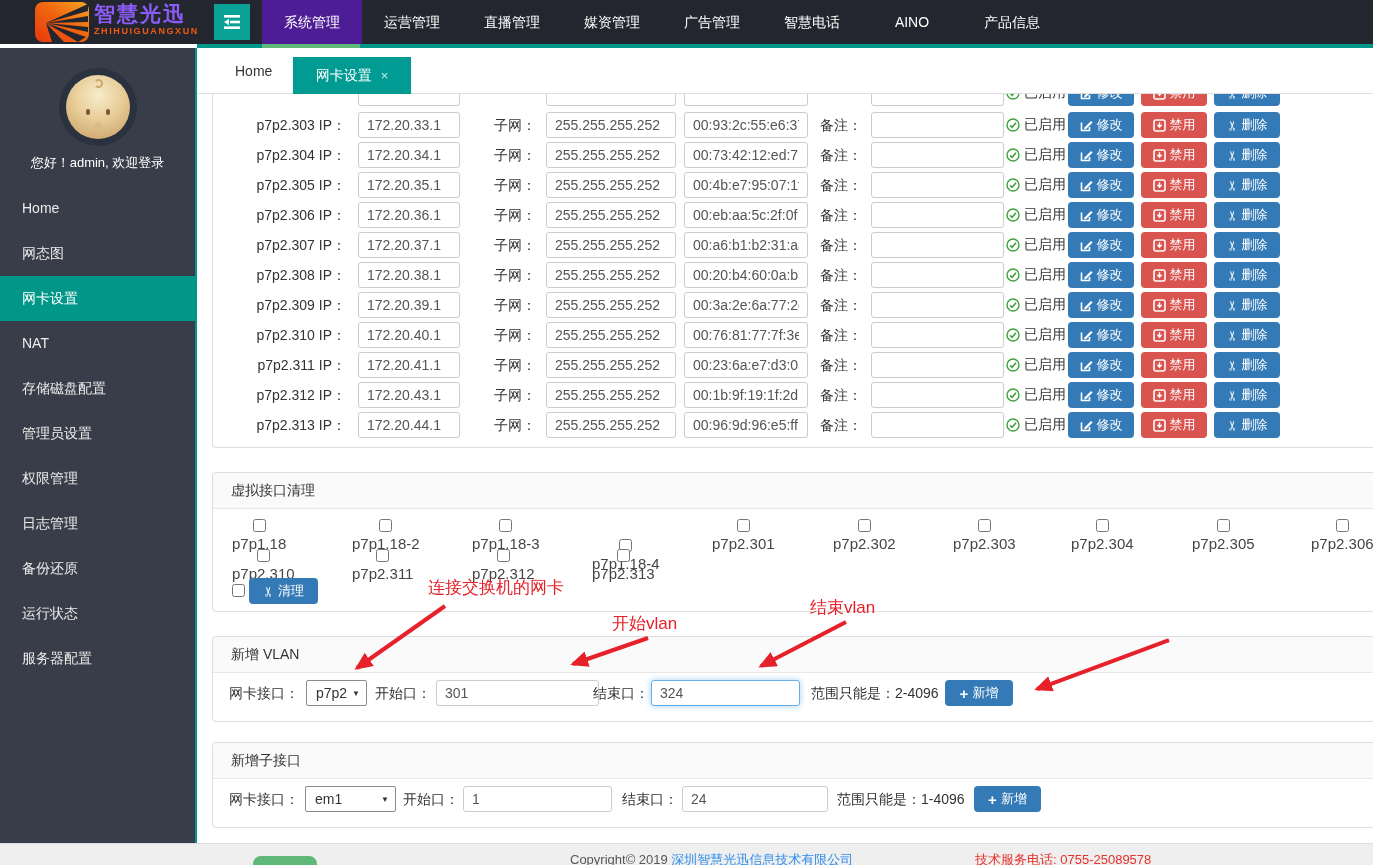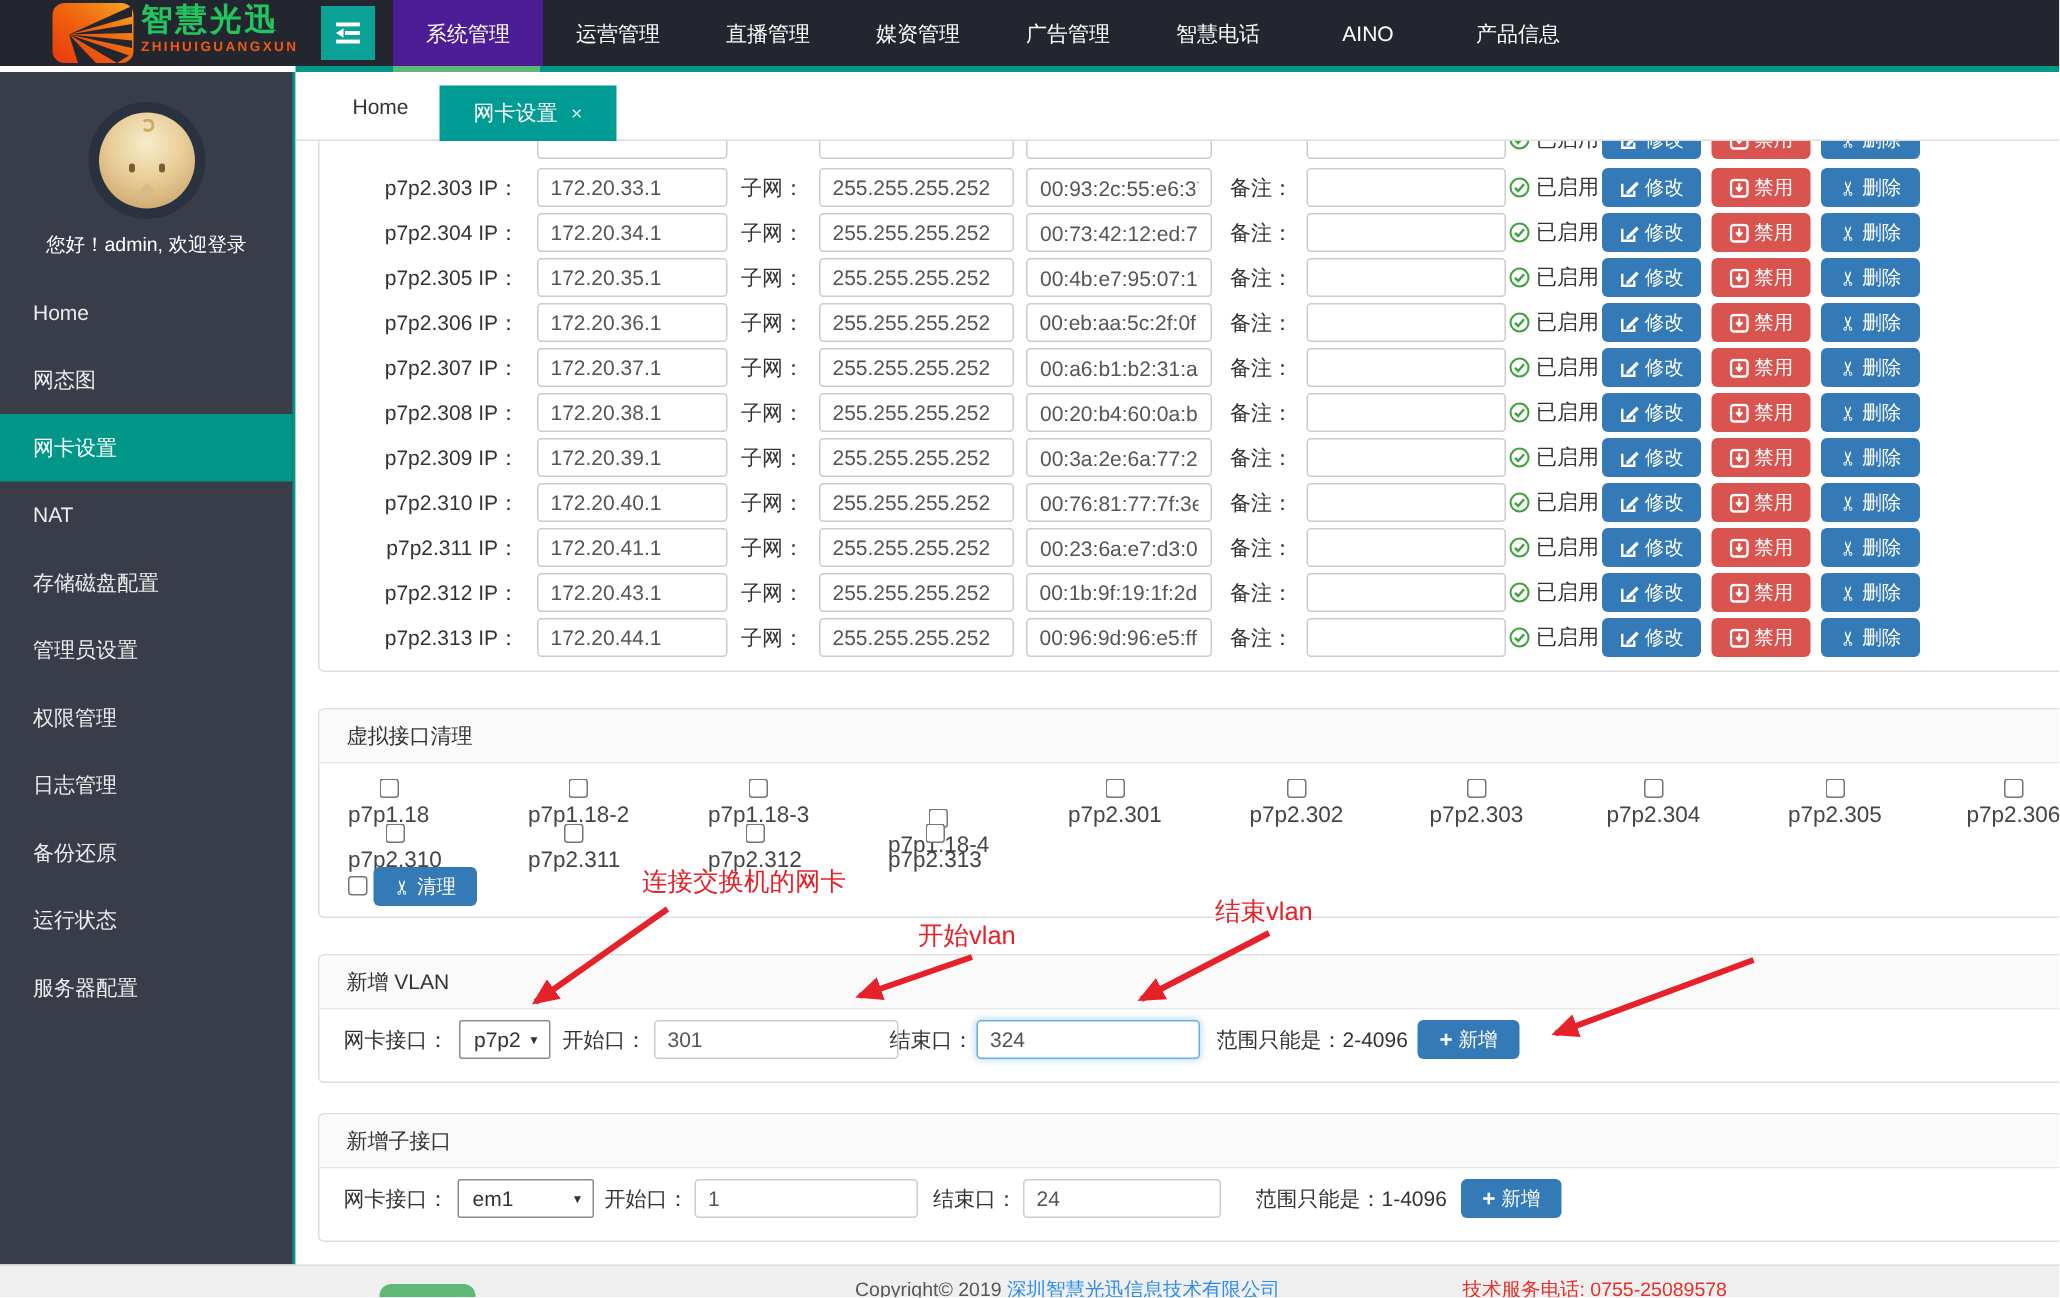--- a/index.html
+++ b/index.html
@@ -4,21 +4,21 @@
 <style>
   * { margin:0; padding:0; box-sizing:border-box; font-family:"Liberation Sans","DejaVu Sans",sans-serif; }
   html,body { width:1373px; height:865px; overflow:hidden; background:#fff; }
   .stage { position:relative; width:1373px; height:865px; overflow:hidden; background:#fff; }
 
   
   .topbar { position:absolute; left:0; top:0; width:1373px; height:44px; background:#23262E; }
   .logo-area { position:absolute; left:0; top:0; width:197px; height:44px; display:flex; align-items:center; }
   .logo-badge { position:absolute; left:34px; top:1px; }
   .logo-text { position:absolute; left:94px; top:2px; }
-  .logo-title { font-size:21px; font-weight:700; color:#22c55e; letter-spacing:2px; line-height:24px; white-space:nowrap; }
+  .logo-title { font-size:21px; font-weight:700; color:#8b5cf6; letter-spacing:2px; line-height:24px; white-space:nowrap; }
   .logo-sub { font-size:9px; font-weight:700; color:#F05A10; letter-spacing:1.6px; line-height:10px; white-space:nowrap; }
   .collapse-btn { position:absolute; left:214px; top:4px; width:36px; height:36px; background:#0AA196; border:none; cursor:pointer; display:flex; align-items:center; justify-content:center; }
   .topnav { position:absolute; left:262px; top:0; height:44px; display:flex; }
   .topnav .nav-item { width:100px; height:44px; line-height:44px; text-align:center; color:#fff; font-size:14px; cursor:pointer; white-space:nowrap; }
   .topnav .nav-item.active { background:#4c1d95; }
 
   
   .strip { position:absolute; left:197px; top:44px; width:1176px; height:4px; background:#009688; }
   .strip-active { position:absolute; left:65px; top:0; width:98px; height:4px; background:#5FB878; }
 
@@ -44,21 +44,21 @@
   
   .content { position:absolute; left:197px; top:94px; width:1176px; height:749px; overflow:hidden; background:#fff; }
   .panel { position:absolute; background:#fff; border:1px solid #DDDDDD; border-radius:4px; }
   .panel-h { height:36px; line-height:35px; padding-left:18px; background:#FAFAFA; border-bottom:1px solid #E7E7E7; font-size:14px; color:#333; border-radius:4px 4px 0 0; }
 
   .table-panel { left:15px; top:-15px; width:1200px; height:369px; }
   .if-row { position:absolute; left:0; width:100%; height:26px; }
   .lab { position:absolute; line-height:26px; font-size:14px; color:#333; white-space:nowrap; }
   .f-label { position:absolute; left:0; width:133px; text-align:right; line-height:26px; font-size:14px; color:#333; white-space:nowrap; }
   .ipt { position:absolute; top:0; height:26px; border:1px solid #CCCCCC; border-radius:3px; padding:0 8px; font-size:14px; color:#555; background:#fff; outline:none; }
-  .f-ip { left:145px; width:127px; } .f-sub-label { left:281px; } .f-subnet { left:333px; width:130px; }
+  .f-ip { left:145px; width:102px; } .f-sub-label { left:281px; } .f-subnet { left:333px; width:130px; }
   .f-mac { left:471px; width:124px; } .f-note-label { left:607px; } .f-note { left:658px; width:133px; }
   .f-status { position:absolute; left:793px; top:0; height:26px; display:flex; align-items:center; gap:4px; font-size:14px; color:#333; }
   .btn { position:absolute; top:0; height:26px; border:none; border-radius:4px; color:#fff; font-size:13px; cursor:pointer; display:flex; align-items:center; justify-content:center; gap:4px; white-space:nowrap; }
   .btn-blue { background:#337AB7; } .btn-red { background:#D9534F; }
   .f-edit { left:855px; width:66px; } .f-disable { left:928px; width:66px; } .f-del { left:1001px; width:66px; }
   .sc { font-size:13px; line-height:13px; display:inline-block; transform:rotate(-90deg); }
   .plus { font-weight:700; font-size:15px; line-height:15px; }
 
   .cleanup-panel { left:15px; top:378px; width:1200px; height:140px; }
   .ckb { position:absolute; display:flex; align-items:center; gap:3px; font-size:15px; color:#454545; cursor:pointer; white-space:nowrap;flex-direction:column; }
@@ -68,21 +68,21 @@
 
   .vlan-panel { left:15px; top:542px; width:1200px; height:86px; }
   .subif-panel { left:15px; top:648px; width:1200px; height:86px; }
   .form-row { position:absolute; left:0; top:43px; width:100%; height:26px; }
   .select { position:absolute; top:0; height:26px; border:1px solid #8C8C8C; border-radius:2px; background:#fff; display:flex; align-items:center; justify-content:space-between; padding:0 6px 0 9px; font-size:14px; color:#333; cursor:pointer; }
   .caret { font-size:8px; color:#333; font-style:normal; }
   .v-label1 { left:16px; } .v-select { left:93px; width:61px; } .v-label2 { left:162px; }
   .v-start { left:223px; width:163px; } .v-label3 { left:380px; } .v-end { left:438px; width:149px; }
   .v-hint { left:598px; } .v-add { left:732px; width:68px; }
   .s-label1 { left:16px; } .s-select { left:92px; width:91px; } .s-label2 { left:190px; }
-  .s-start { left:250px; width:149px; } .s-label3 { left:409px; } .s-end { left:469px; width:132px; }
+  .s-start { left:250px; width:149px; } .s-label3 { left:409px; } .s-end { left:469px; width:146px; }
   .s-hint { left:624px; } .s-add { left:761px; width:67px; }
   .focus { border-color:#66AFE9; box-shadow:0 0 6px rgba(102,175,233,.6); }
 
   
   .anno { position:absolute; left:0; top:0; width:1176px; height:749px; pointer-events:none; z-index:6; }
   .anno-text { position:absolute; color:#E62129; font-size:17px; white-space:nowrap; }
   .t1 { left:231px; top:482px; } .t2 { left:415px; top:518px; } .t3 { left:613px; top:502px; }
   .anno svg { position:absolute; left:0; top:0; }
 
   

